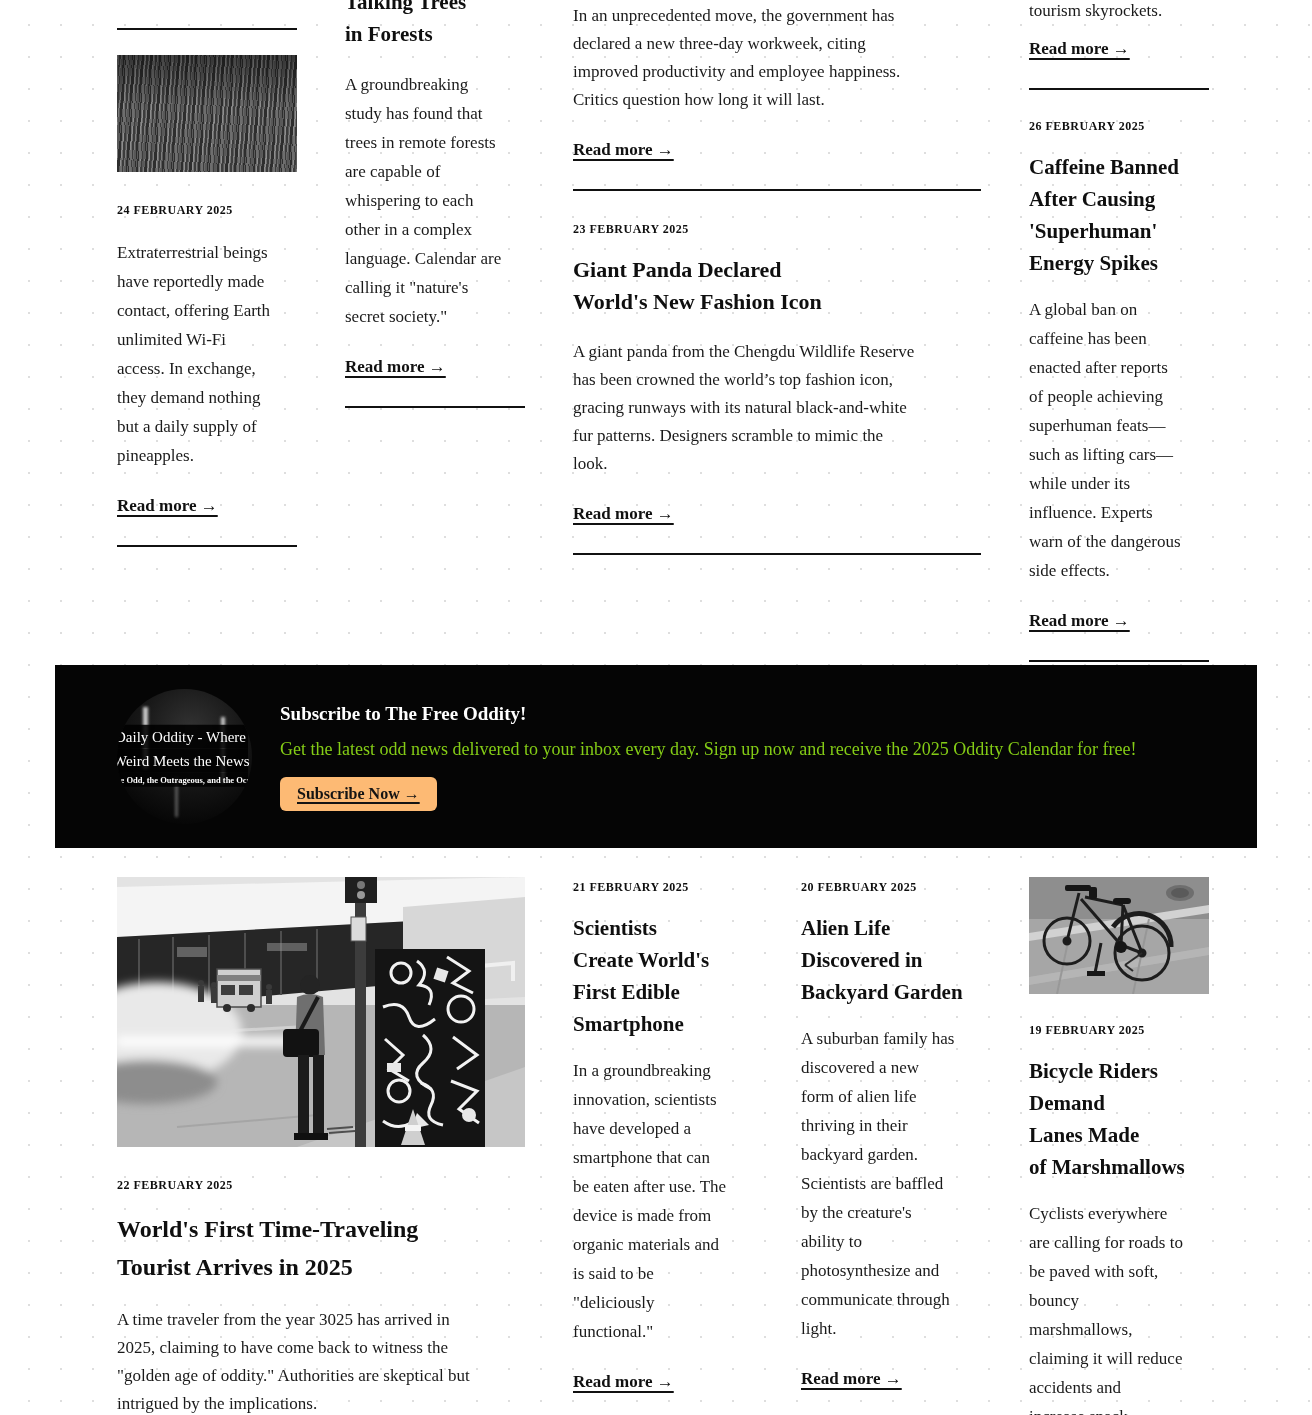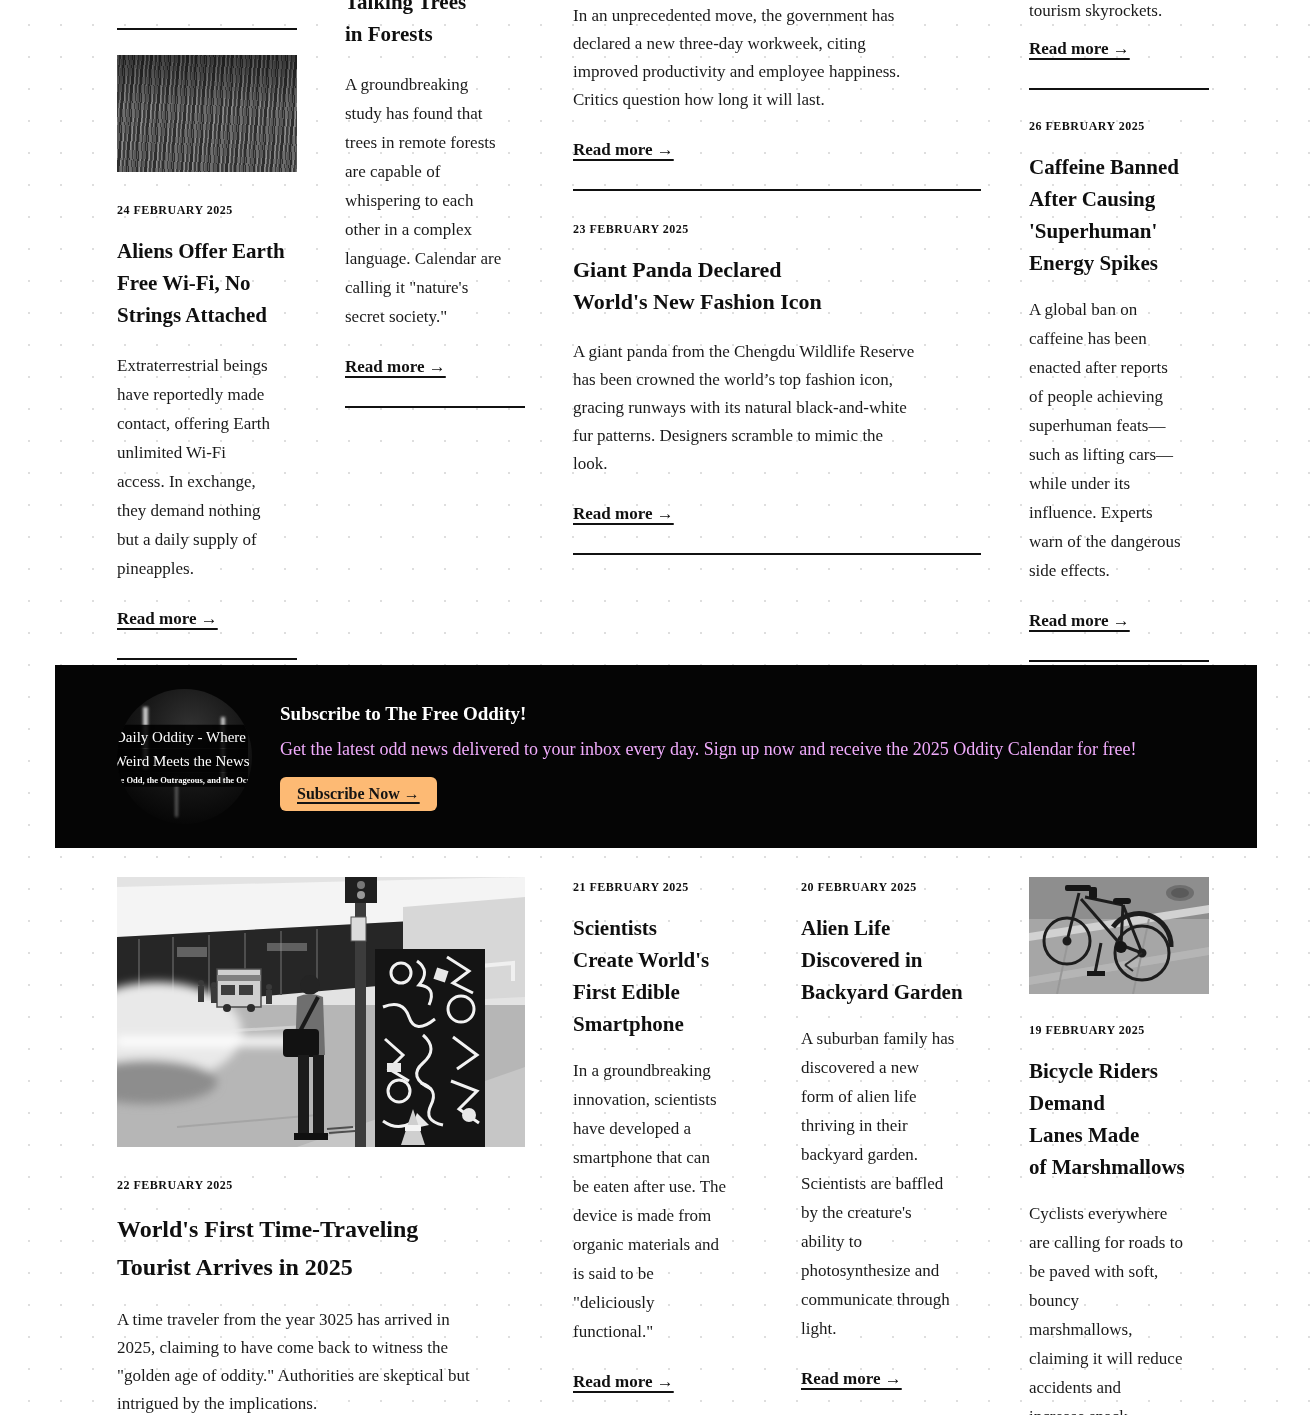--- a/index.html
+++ b/index.html
@@ -50,41 +50,38 @@
     background:radial-gradient(circle at 55% 30%, #333 0%, #161616 45%, #060606 80%);}
   .logo .streak{position:absolute;background:#e8e8e8;filter:blur(1.5px);opacity:.85;}
   .logo .s1{left:26px;top:18px;width:5px;height:62px;}
   .logo .s2{left:104px;top:28px;width:4px;height:66px;}
   .logo .s3{left:58px;top:88px;width:3px;height:40px;opacity:.35;}
   .logo-text{position:absolute;left:0;right:0;top:50%;transform:translateY(-52%) translateX(-4px);text-align:center;color:#fff;}
   .logo-text .l1,.logo-text .l2{font-size:15px;line-height:24px;background:rgba(0,0,0,.88);white-space:nowrap;}
   .logo-text .l3{font-size:8.5px;font-weight:700;line-height:14px;background:rgba(0,0,0,.82);white-space:nowrap;}
   .banner-body{margin-left:28px;color:#fff;}
   .banner-heading{font-size:19px;font-weight:700;margin:0;color:#fff;}
-  .banner-text{font-size:18px;margin:14px 0 0 0;color:#f0abfc;}
+  .banner-text{font-size:18px;margin:14px 0 0 0;color:#84cc16;}
   .subscribe-btn{display:inline-block;margin-top:17px;background:#fdba74;color:#141414;font-family:inherit;
     font-size:16px;font-weight:700;text-decoration:underline;text-decoration-thickness:2px;text-underline-offset:3px;
     border:none;border-radius:6px;padding:8px 17px;cursor:pointer;}
   svg{display:block;}
 </style>
 </head>
 <body>
 
 <div class="page">
 
   <div class="inner">
     <div class="grid top-grid">
 
       <div class="w1">
         <div class="rule mt-rule-top"></div>
         <div class="card-img fur mt-img"></div>
         <div class="date mt-date">24 FEBRUARY 2025</div>
-        <h2 class="title mt-title">Aliens Offer Earth
-Free Wi-Fi, No
-Strings Attached</h2>
         <div class="excerpt mt-excerpt">Extraterrestrial beings
 have reportedly made
 contact, offering Earth
 unlimited Wi-Fi
 access. In exchange,
 they demand nothing
 but a daily supply of
 pineapples.</div>
         <a class="read-more mt-read">Read more →</a>
         <div class="rule mt-rule"></div>

